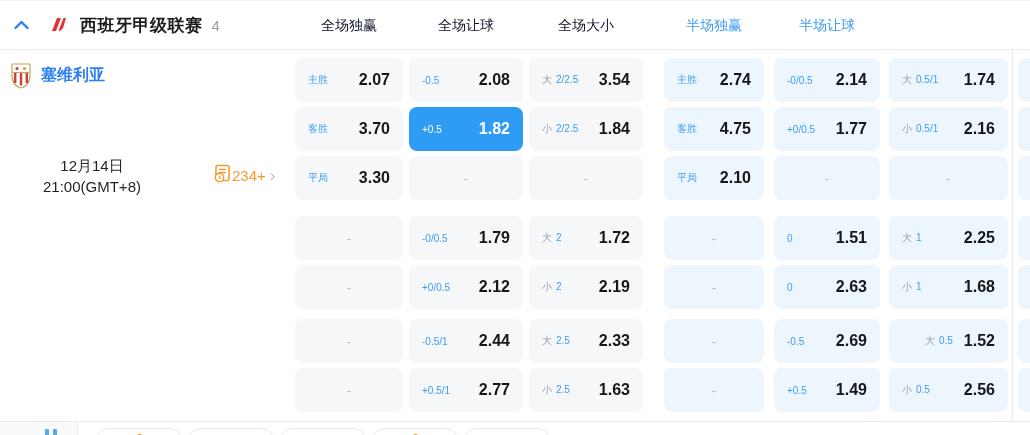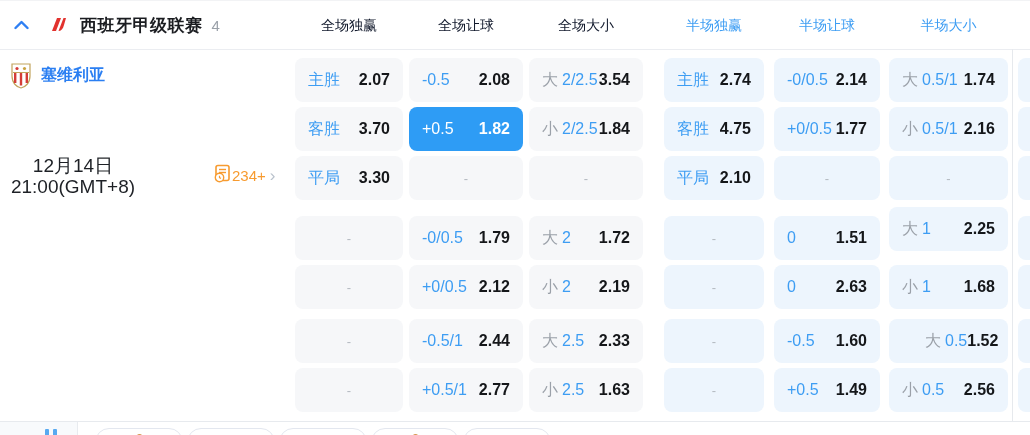--- a/index.html
+++ b/index.html
@@ -16,31 +16,31 @@
   .col-header{position:absolute;top:0;height:48px;line-height:48px;text-align:center;
               font-size:14px;cursor:pointer;}
   .col-header.full{color:#0f172a;}
   .col-header.half{color:#3d9df3;}
   
   .team-row{position:absolute;left:10px;display:flex;align-items:center;cursor:pointer;}
   .crest{width:22px;height:27px;display:flex;align-items:center;justify-content:center;}
   .team-name{margin-left:9px;font-size:16px;}
   .team-name.home{color:#2b7ff2;font-weight:700;}
   .team-name.away{color:#1e2126;font-weight:500;}
-  .match-time{position:absolute;left:1px;top:154px;width:144px;text-align:center;
-              color:#1e2126;font-size:19px;line-height:21px;}
+  .match-time{position:absolute;left:20px;top:154px;width:144px;text-align:center;
+              color:#1e2126;font-size:15px;line-height:21px;}
   .markets-link{position:absolute;left:213px;top:163px;display:flex;align-items:center;cursor:pointer;}
   .markets-count{font-size:15px;color:#f79b30;}
   .markets-chevron{margin-left:4px;font-size:17px;color:#b9c2cc;line-height:1;}
   
   .cell{position:absolute;height:44px;border-radius:8px;background:#f6f7f9;box-sizing:border-box;
         display:flex;align-items:center;justify-content:space-between;padding:0 13px;cursor:pointer;}
   .cell.half{background:#edf5fd;}
   .cell.selected{background:#2e9cf5;}
-  .cell .lab{font-size:16px;color:#3d9df3;white-space:nowrap;}
+  .cell .lab{font-size:10px;color:#3d9df3;white-space:nowrap;}
   .cell .prefix{color:#9ba1a9;margin-right:4px;}
   .cell .val{font-size:16px;font-weight:700;color:#15171a;}
   .cell.selected .lab,.cell.selected .val{color:#fff;}
   .cell .dash{width:100%;text-align:center;color:#b3b9c0;font-size:13px;}
   .divider-v{position:absolute;left:1012px;top:48px;width:1px;height:372px;background:#e6e9ed;}
   .partial{position:absolute;left:1018px;width:12px;height:44px;background:#edf5fd;
            border-radius:8px 0 0 8px;}
   
   .bottom-line{position:absolute;left:0;top:420px;width:1030px;height:1px;background:#e7eaee;}
   .bottom-left{position:absolute;left:0;top:421px;width:78px;height:14px;background:#f8fafc;
@@ -70,21 +70,20 @@
         </svg>
       </span>
       <span class="league-title">西班牙甲级联赛</span>
       <span class="league-count">4</span>
     </div>
     <div class="col-header full" style="left:295px;width:108px">全场独赢</div>
     <div class="col-header full" style="left:409px;width:114px">全场让球</div>
     <div class="col-header half" style="left:664px;width:100px">半场独赢</div>
     <div class="col-header full" style="left:529px;width:114px">全场大小</div>
     <div class="col-header half" style="left:774px;width:106px">半场让球</div>
-    <div class="col-header half" style="left:889px;width:119px">半场大小</div>
   </div>
 
   <div class="team-row" style="top:61px">
     <span class="crest">
       <svg width="20" height="26" viewBox="0 0 20 26">
         <path d="M1 1 h18 v12 c0 7-4.5 11-9 12 C5.5 24 1 20 1 13 Z" fill="#fff" stroke="#c2a35c" stroke-width="1.2"></path>
         <rect x="3" y="10" width="2.4" height="10" fill="#d43c38"></rect>
         <rect x="8.8" y="10" width="2.4" height="12.5" fill="#d43c38"></rect>
         <rect x="14.6" y="10" width="2.4" height="10" fill="#d43c38"></rect>
         <line x1="2" y1="9.5" x2="18" y2="9.5" stroke="#c2a35c" stroke-width="1"></line>
@@ -198,21 +197,21 @@
         <span class="lab"><span class="prefix">大</span>2</span>
         <span class="val">1.72</span>
       </div>
       <div class="cell half" style="left: 664px; width: 100px; top: 215px;">
         <span class="dash">-</span>
       </div>
       <div class="cell half" style="left: 774px; width: 106px; top: 215px;">
         <span class="lab">0</span>
         <span class="val">1.51</span>
       </div>
-      <div class="cell half" style="left: 889px; width: 119px; top: 206px;">
+      <div class="cell half" style="left: 889px; width: 119px; top: 215px;">
         <span class="lab"><span class="prefix">大</span>1</span>
         <span class="val">2.25</span>
       </div>
       <div class="partial" style="top: 215px;"></div>
       <div class="cell" style="left: 295px; width: 108px; top: 264px;">
         <span class="dash">-</span>
       </div>
       <div class="cell" style="left: 409px; width: 114px; top: 264px;">
         <span class="lab">+0/0.5</span>
         <span class="val">2.12</span>
@@ -242,21 +241,21 @@
       </div>
       <div class="cell" style="left: 529px; width: 114px; top: 318px;">
         <span class="lab"><span class="prefix">大</span>2.5</span>
         <span class="val">2.33</span>
       </div>
       <div class="cell half" style="left: 664px; width: 100px; top: 318px;">
         <span class="dash">-</span>
       </div>
       <div class="cell half" style="left: 774px; width: 106px; top: 318px;">
         <span class="lab">-0.5</span>
-        <span class="val">1.60</span>
+        <span class="val">2.69</span>
       </div>
       <div class="cell half" style="left: 889px; width: 119px; top: 318px; padding-left: 36px;">
         <span class="lab"><span class="prefix">大</span>0.5</span>
         <span class="val">1.52</span>
       </div>
       <div class="partial" style="top: 318px;"></div>
       <div class="cell" style="left: 295px; width: 108px; top: 367px;">
         <span class="dash">-</span>
       </div>
       <div class="cell" style="left: 409px; width: 114px; top: 367px;">

